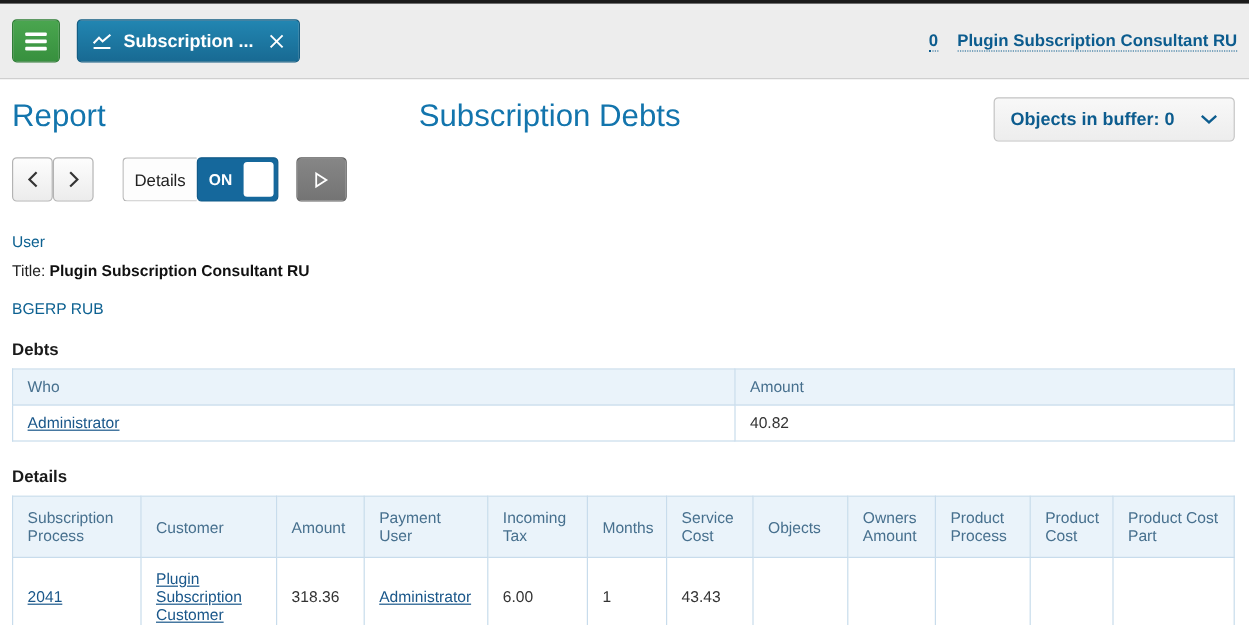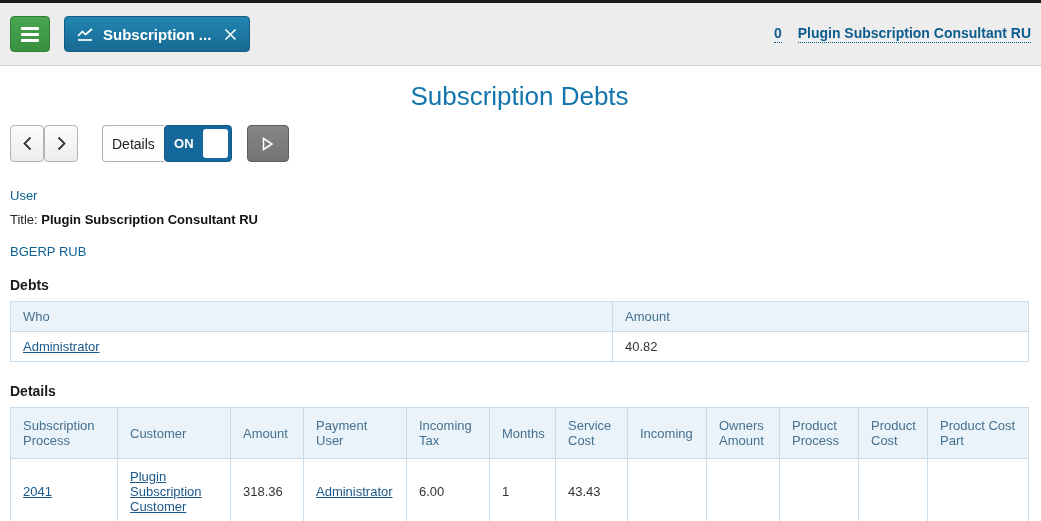--- a/index.html
+++ b/index.html
@@ -93,21 +93,30 @@
         </svg>
     </span>
   </div>
   <div class="topbar-right">
     <a class="toplink">0</a>
     <a class="toplink">Plugin Subscription Consultant RU</a>
   </div>
 </div>
 
 <div class="header-row">
+  <div class="h1">Report</div>
   <div class="h1 center-title">Subscription Debts</div>
+  <div class="buffer-btn">
+    <span class="blabel">Objects in buffer: 0</span>
+    <span>
+      <svg width="15" height="9" viewBox="0 0 15 9">
+          <path d="M1.5 1.5 L7.5 7 L13.5 1.5" stroke="#0c5c8e" stroke-width="2" fill="none"></path>
+        </svg>
+    </span>
+  </div>
 </div>
 
 <div class="toolbar">
   <div class="btn nav-btn">
     <svg width="9" height="15" viewBox="0 0 9 15">
         <path d="M7.5 1.5 L1.5 7.5 L7.5 13.5" stroke="#333" stroke-width="1.8" fill="none"></path>
       </svg>
   </div>
   <div class="btn nav-btn">
     <svg width="9" height="15" viewBox="0 0 9 15">
@@ -171,21 +180,21 @@
   </colgroup>
   <tbody>
       <tr>
     <th>Subscription Process</th>
     <th>Customer</th>
     <th>Amount</th>
     <th>Payment User</th>
     <th>Incoming Tax</th>
     <th>Months</th>
     <th>Service Cost</th>
-    <th>Incoming</th>
+    <th>Objects</th>
     <th>Owners Amount</th>
     <th>Product Process</th>
     <th>Product Cost</th>
     <th>Product Cost Part</th>
   </tr>
   <tr>
     <td><a class="cell-link">2041</a></td>
     <td><a class="cell-link">Plugin Subscription Customer</a></td>
     <td>318.36</td>
     <td><a class="cell-link">Administrator</a></td>

